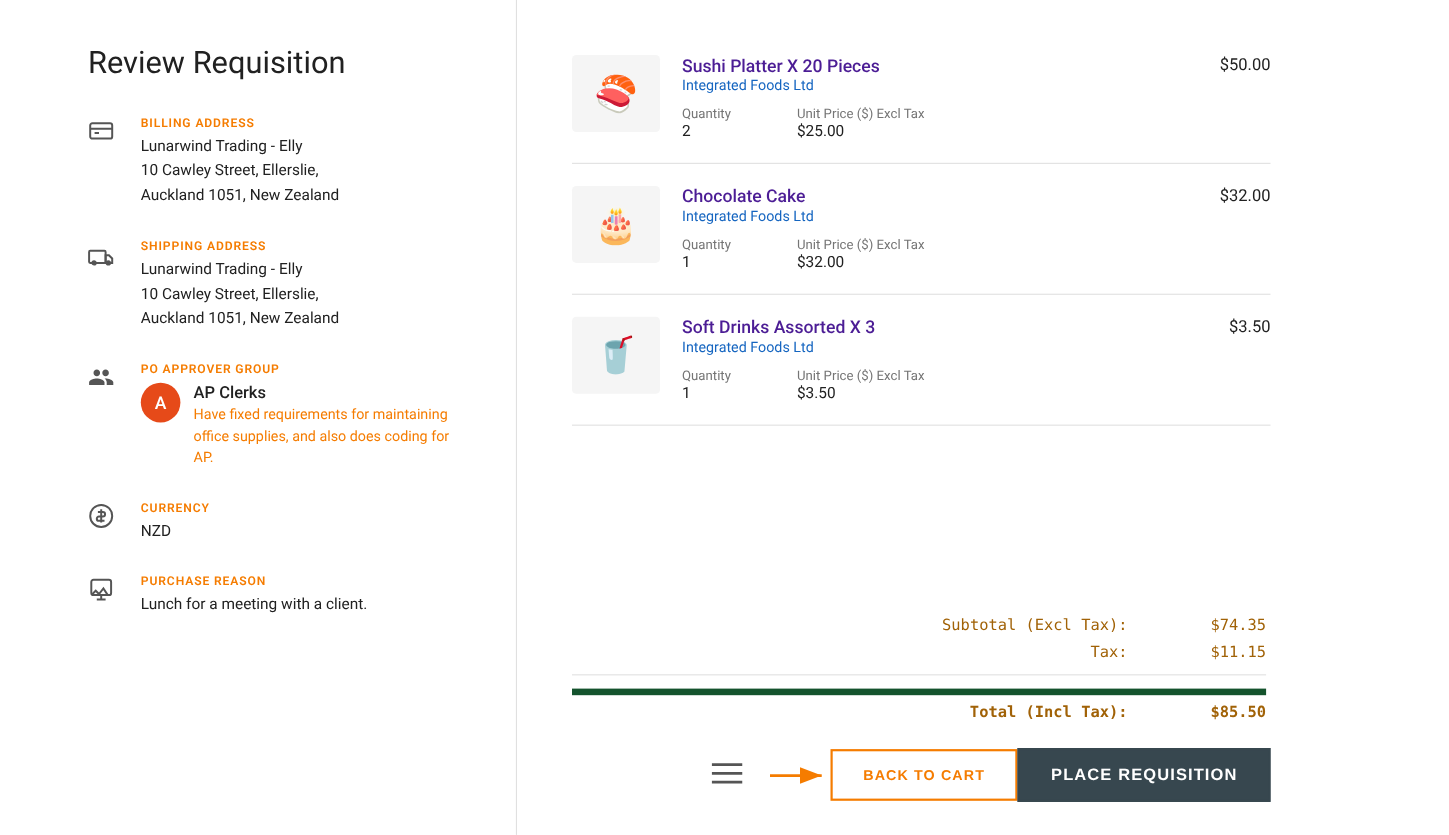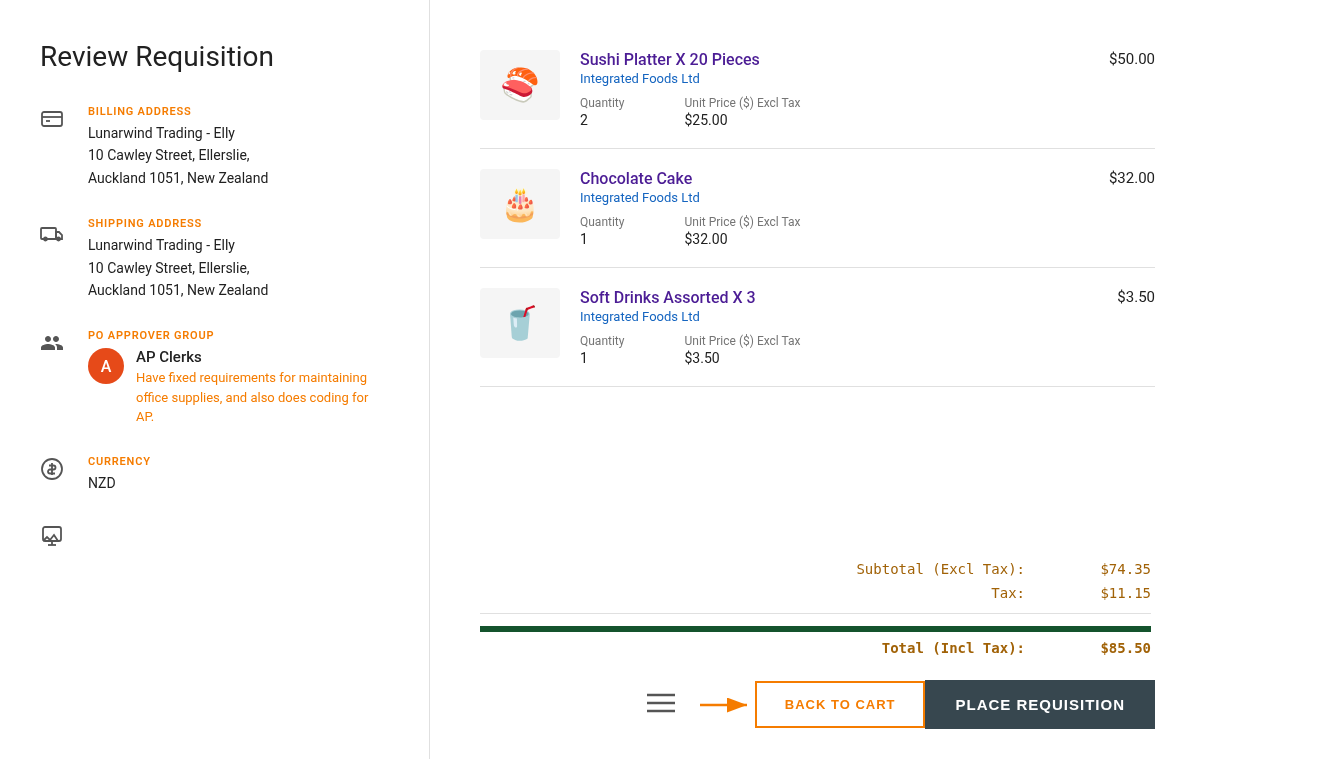--- a/index.html
+++ b/index.html
@@ -7,20 +7,21 @@
       font-family: 'Roboto', Arial, sans-serif;
       background: #fff;
       color: #333;
       font-size: 14px;
     }
     .page-container {
       display: flex;
       width: 1205px;
       min-height: 759px;
       background: #fff;
+      padding-left: 40px;
     }
     
     .left-panel {
       width: 430px;
       min-width: 430px;
       padding: 40px 40px 40px 40px;
       border-right: 1px solid #e0e0e0;
     }
     .page-title {
       font-size: 28px;
@@ -305,20 +306,24 @@
 
     <div class="section-block">
       <div class="section-icon">
         <svg viewBox="0 0 24 24" fill="none" stroke="#555" stroke-width="1.8">
           <rect x="3" y="3" width="18" height="14" rx="2"></rect>
           <path d="M3 17l4-4 3 3 4-5 4 6"></path>
           <line x1="8" y1="21" x2="16" y2="21"></line>
           <line x1="12" y1="17" x2="12" y2="21"></line>
         </svg>
       </div>
+      <div class="section-content">
+        <div class="section-label">PURCHASE REASON</div>
+        <div class="section-text">Lunch for a meeting with a client.</div>
+      </div>
     </div>
   </div>
 
   <div class="right-panel">
     <div class="items-list">
 
     <div class="item-row">
       <div class="item-image-placeholder" style="background:#f5f5f5; font-size:32px;">
         🍣
       </div>

